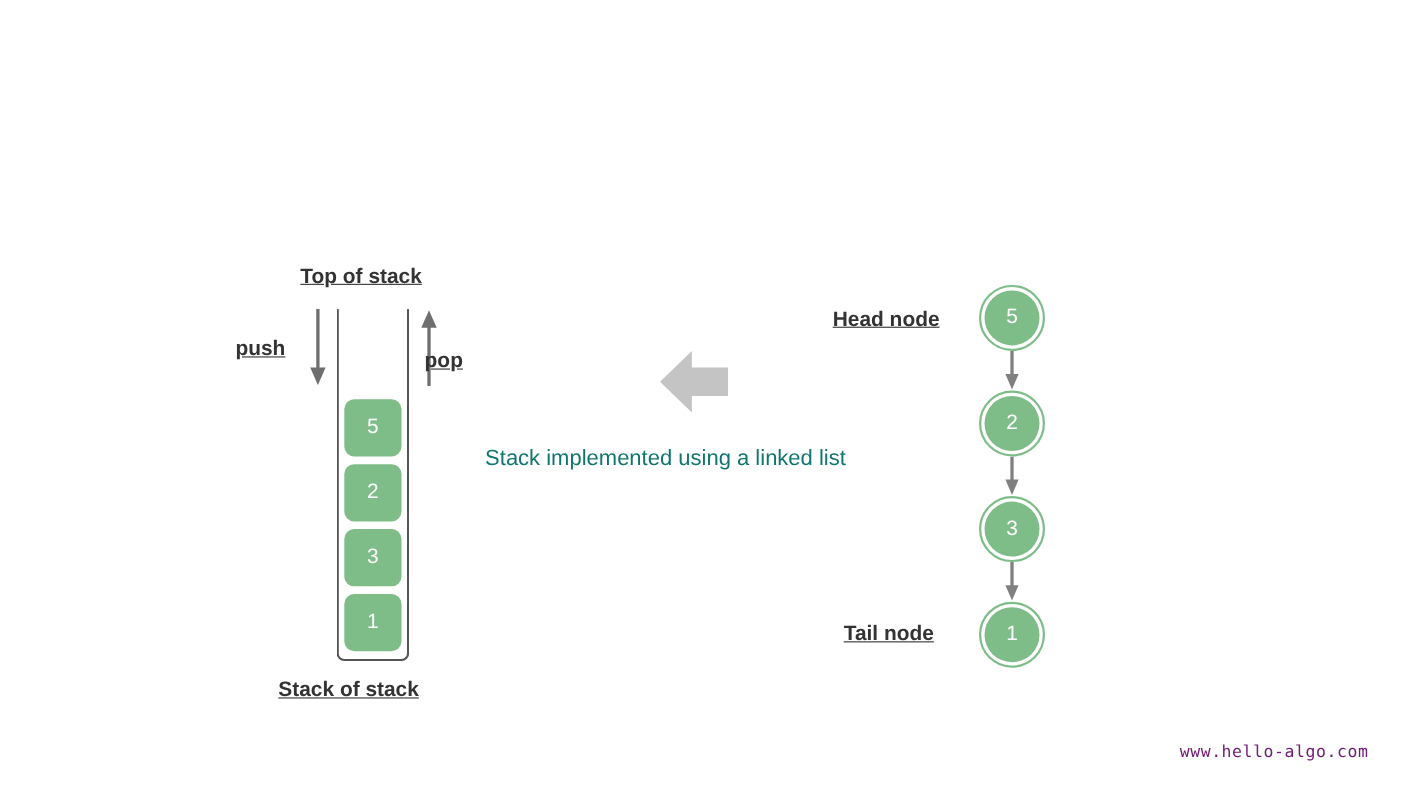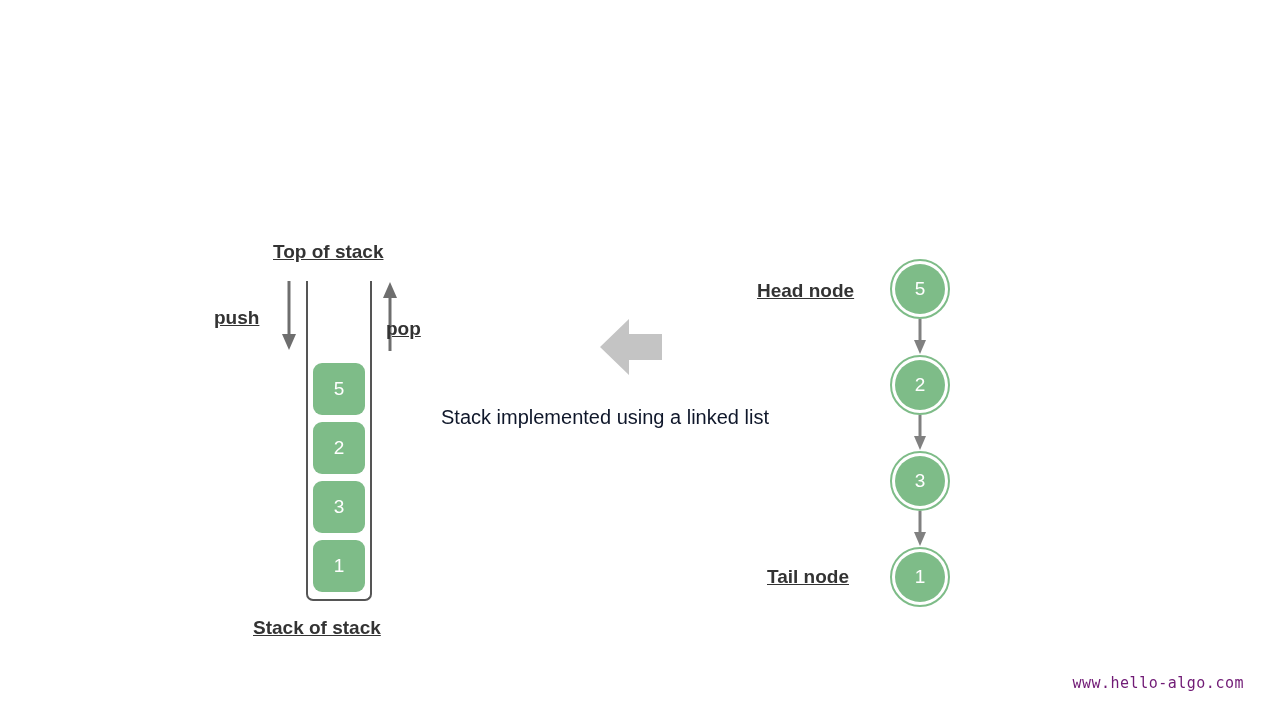--- a/index.html
+++ b/index.html
@@ -25,21 +25,21 @@
     position: absolute;
     font-weight: bold;
     color: #333333;
     font-size: 19px;
     white-space: nowrap;
     line-height: 1;
     text-decoration: underline;
   }
   .caption {
     position: absolute;
-    color: #0f172a;
+    color: #0f766e;
     font-size: 20px;
     white-space: nowrap;
     line-height: 1;
   }
 
   
   #stack-group {
     position: absolute;
     left: 0;
     top: 0;

